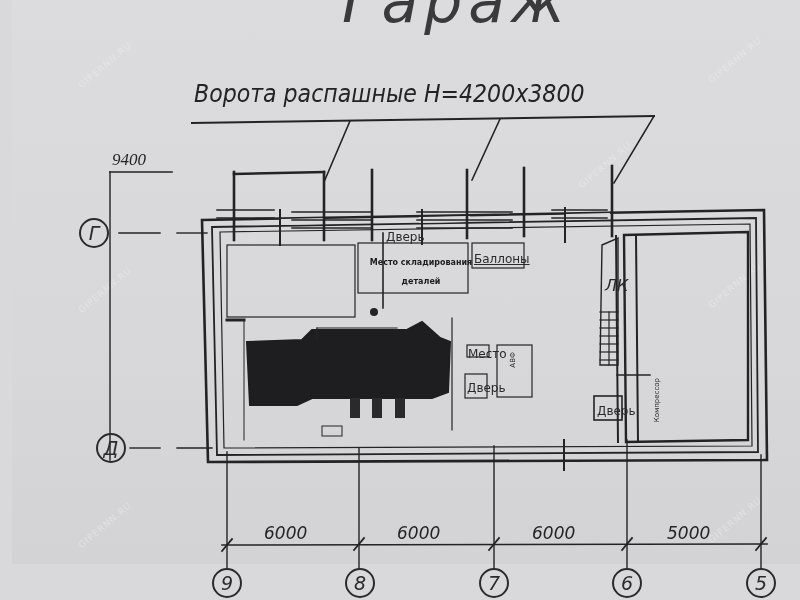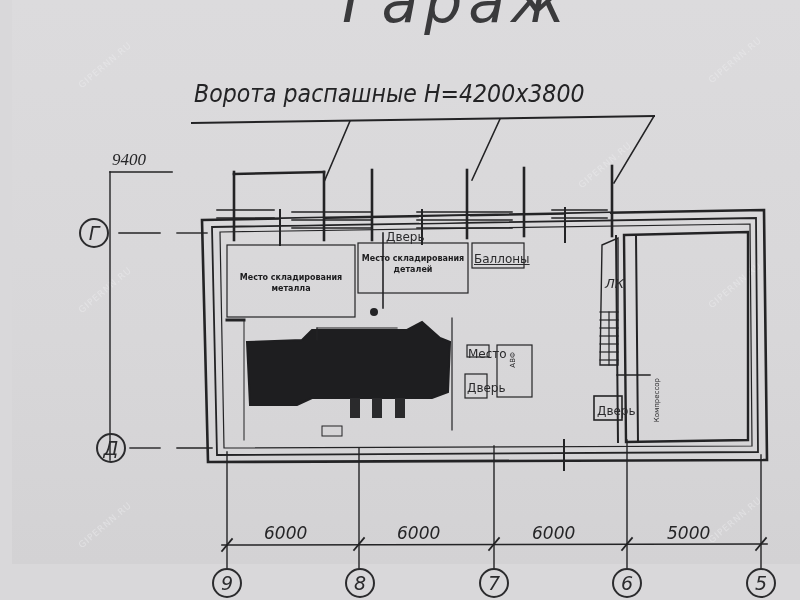--- a/index.html
+++ b/index.html
@@ -25,21 +25,21 @@
   }
   .dim { position: absolute; font-size: 17px; font-style: italic; color: #252527;
     font-family: "DejaVu Sans", sans-serif; }
   .axis-bubble {
     position: absolute; width: 30px; height: 30px; border: 2px solid #2b2b2d;
     border-radius: 50%; font-size: 19px; font-style: italic; color: #2b2b2d;
     display: flex; align-items: center; justify-content: center; box-sizing: border-box;
   }
   .room-label {
     position: absolute; font-size: 8px; font-weight: bold; color: #1c1c1e;
-    text-align: center; line-height: 11px; filter: blur(0.5px);
+    text-align: center; line-height: 19px; filter: blur(0.5px); margin-left: 8px;
   }
   .small-label { position: absolute; font-size: 12px; color: #2a2a2c; filter: blur(0.3px); }
   .vlabel { position: absolute; font-size: 7px; color: #2a2a2c; writing-mode: vertical-rl; transform: rotate(180deg); }
   .watermark { position: absolute; font-size: 9px; color: #ececee; opacity: 0.55;
     transform: rotate(-40deg); letter-spacing: 1px; }
 </style>
 </head>
 <body>
 
 <div class="page">
@@ -179,24 +179,23 @@
   <div class="dim" style="left:385px;top:523px;">6000</div>
   <div class="dim" style="left:520px;top:523px;">6000</div>
   <div class="dim" style="left:655px;top:523px;">5000</div>
 
   <div class="axis-bubble" style="left:200px;top:568px;">9</div>
   <div class="axis-bubble" style="left:333px;top:568px;">8</div>
   <div class="axis-bubble" style="left:467px;top:568px;">7</div>
   <div class="axis-bubble" style="left:600px;top:568px;">6</div>
   <div class="axis-bubble" style="left:734px;top:568px;">5</div>
 
-  <div class="room-label" style="left:222px;top:272px;width:114px;">Место складирования металла</div>
   <div class="room-label" style="left:348px;top:253px;width:106px;">Место складирования деталей</div>
   <div class="small-label" style="left:462px;top:252px;text-decoration:underline;">Баллоны</div>
   <div class="small-label" style="left:374px;top:230px;">Дверь</div>
-  <div class="small-label" style="left:593px;top:276px;font-size:13px;font-style:italic;">ЛК</div>
+  <div class="small-label" style="left:593px;top:276px;font-size:16px;font-style:italic;">ЛК</div>
   <div class="small-label" style="left:456px;top:347px;">Место</div>
   <div class="small-label" style="left:455px;top:381px;">Дверь</div>
   <div class="vlabel" style="left:497px;top:352px;">АВФ</div>
   <div class="small-label" style="left:585px;top:404px;">Дверь</div>
   <div class="vlabel" style="left:641px;top:378px;">Компрессор</div>
 
 </div>
 
 </body></html>

